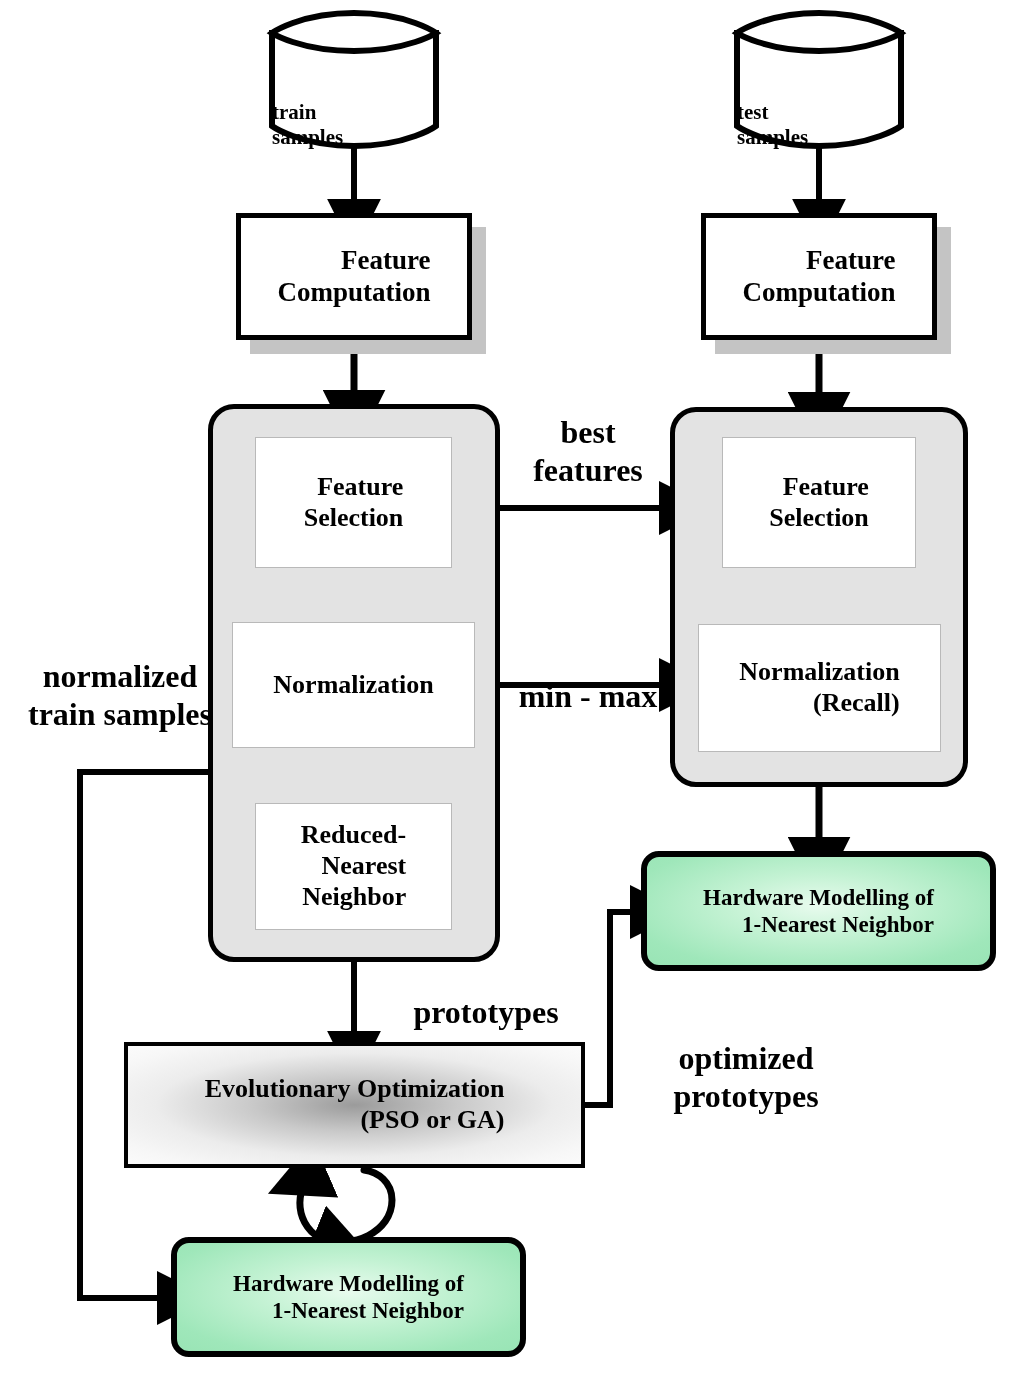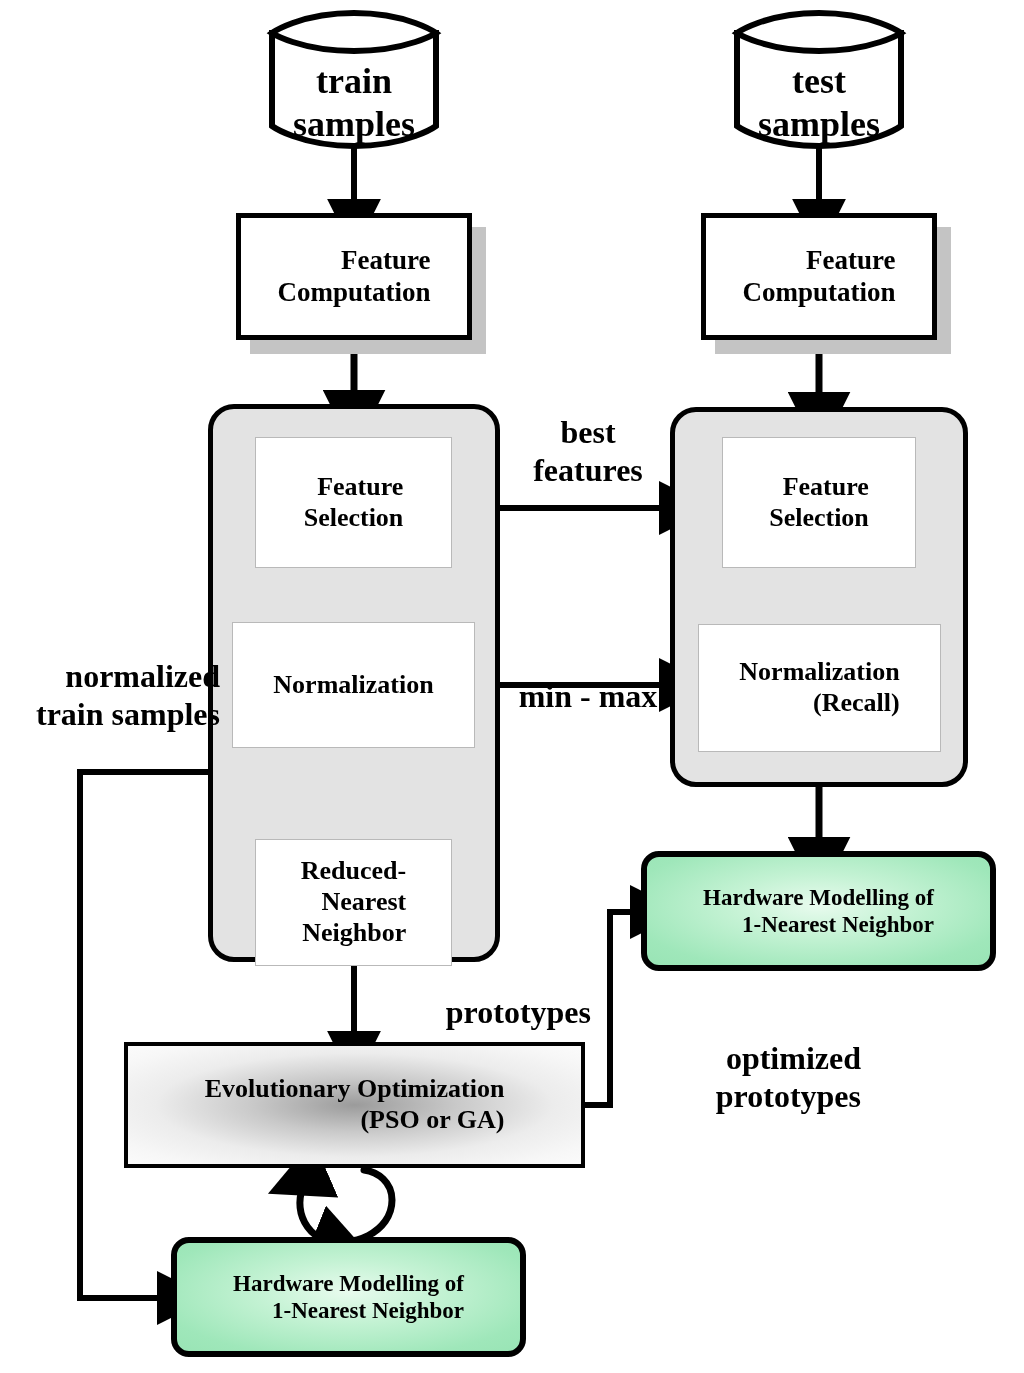--- a/index.html
+++ b/index.html
@@ -31,25 +31,25 @@
     justify-content: center;
     text-align: right;
     font-weight: bold;
     color: #000000;
     line-height: 1.18;
   }
   .cyl-text {
     position: absolute;
     left: 0;
     width: 100%;
-    text-align: center;
     font-weight: bold;
-    font-size: 36px;
+    font-size: 21px;
     line-height: 1.2;
     color: #000;
+    margin-top: 40px;
   }
 
   
   .procbox {
     background: #ffffff;
     border: 5px solid #000000;
     font-size: 27px;
   }
   .shadowblock {
     position: absolute;
@@ -90,21 +90,21 @@
   
   .edge-label {
     position: absolute;
     font-weight: bold;
     font-size: 32px;
     line-height: 1.2;
     color: #000000;
     text-align: center;
     white-space: pre-line;
   }
-  .edge-label.left-align { text-align: right; }
+  .edge-label.left-align { text-align: center; }
 </style>
 </head>
 <body>
 
 <div id="canvas">
 
   <svg class="svg-layer" viewBox="0 0 1024 1373">
     <defs>
       <marker id="arrowFat" markerWidth="9" markerHeight="9" refX="1.2" refY="4.5" orient="auto" markerUnits="strokeWidth">
         <path d="M0,0 L9,4.5 L0,9 z" fill="#000"></path>
@@ -166,21 +166,21 @@
   <div class="node procbox" style="left:701px; top:213px; width:236px; height:127px; white-space:pre-line;">Feature
 Computation</div>
 
   <div class="container-gray" style="left:208px; top:404px; width:292px; height:558px;"></div>
 
   <div class="node subbox" style="left:255px; top:437px; width:197px; height:131px; white-space:pre-line;">Feature
 Selection</div>
 
   <div class="node subbox" style="left:232px; top:622px; width:243px; height:126px; white-space:pre-line;">Normalization</div>
 
-  <div class="node subbox" style="left:255px; top:803px; width:197px; height:127px; white-space:pre-line;margin-top:36px;">Reduced-
+  <div class="node subbox" style="left:255px; top:803px; width:197px; height:127px; white-space:pre-line;">Reduced-
 Nearest
 Neighbor</div>
 
   <div class="container-gray" style="left:670px; top:407px; width:298px; height:380px;"></div>
 
   <div class="node subbox" style="left:722px; top:437px; width:194px; height:131px; white-space:pre-line;">Feature
 Selection</div>
 
   <div class="node subbox" style="left:698px; top:624px; width:243px; height:128px; white-space:pre-line;">Normalization
 (Recall)</div>

